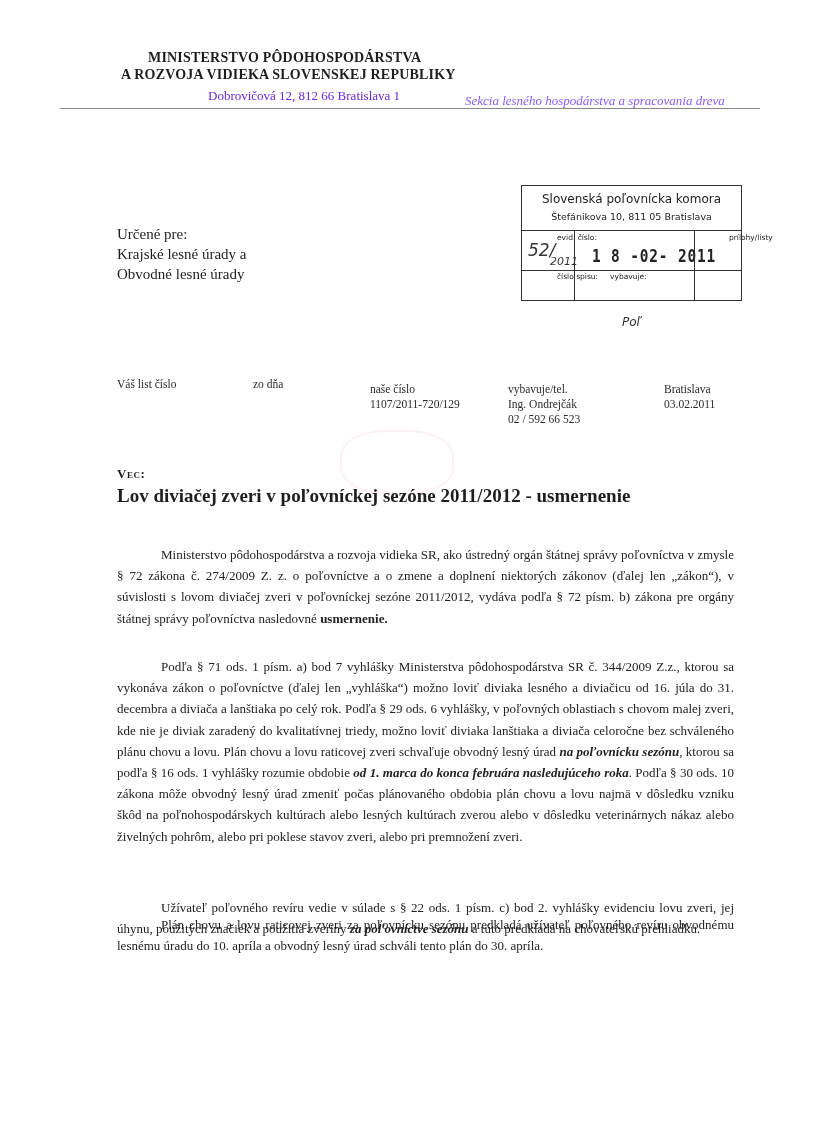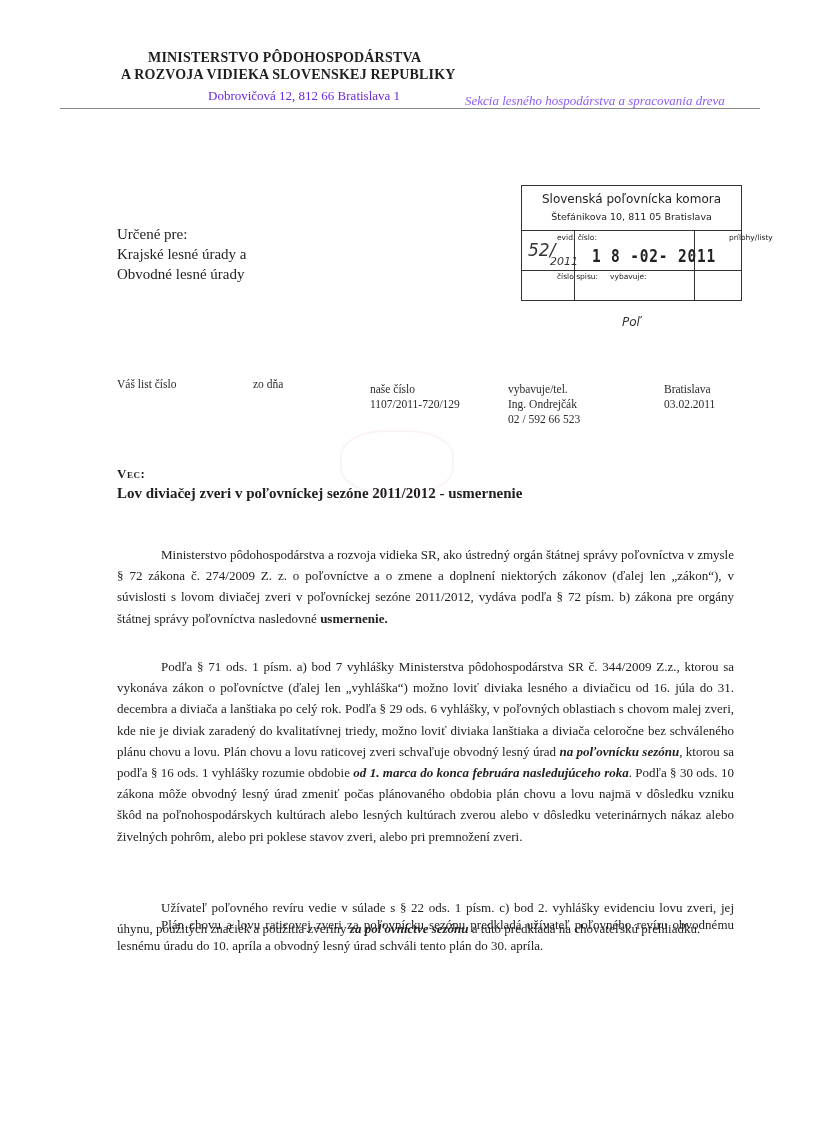--- a/index.html
+++ b/index.html
@@ -26,21 +26,21 @@
   .stamp .vline { position: absolute; width: 1px; background: #333; }
   .stamp .lbl { position: absolute; font-size: 7.5px; padding-left: 32px; }
   .stamp .date { position: absolute; left: 70px; top: 60px; font-size: 17px; font-weight: bold; letter-spacing: 1px; font-family: "DejaVu Sans Mono", monospace; transform: scaleX(0.85); transform-origin: left; }
   .stamp .hand { position: absolute; font-family: "DejaVu Sans", sans-serif; font-style: italic; color: #333; }
 
   .rec { font-size: 15px; line-height: 20px; }
 
   .meta { font-size: 11.5px; line-height: 15px; color: #2a2a2a; white-space: nowrap; }
 
   .vec { font-size: 13px; font-weight: bold; letter-spacing: 0.5px; font-variant: small-caps; }
-  .subject { font-size: 15px; font-weight: bold; white-space: nowrap; }
+  .subject { font-size: 19px; font-weight: bold; white-space: nowrap; }
 
   .body-text {
     position: absolute; left: 117px; width: 617px;
     font-size: 13px; line-height: 21.2px; text-align: justify;
     color: #222;
   }
   .body-text p { margin: 0; text-indent: 44px; }
   .b { font-weight: bold; }
   .bi { font-weight: bold; font-style: italic; }
 

